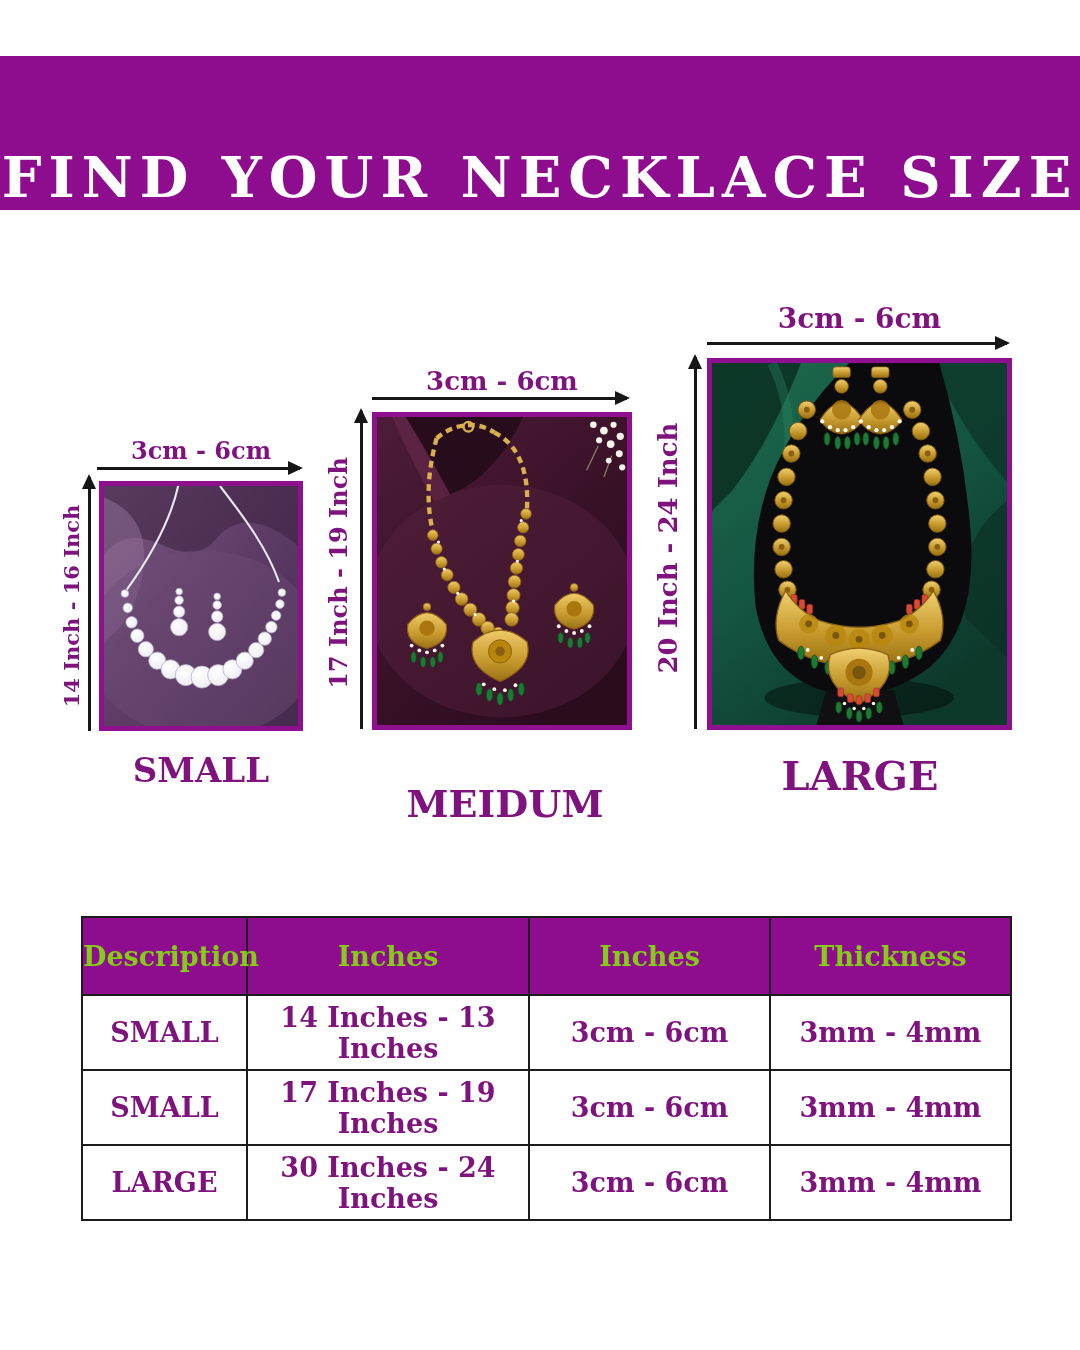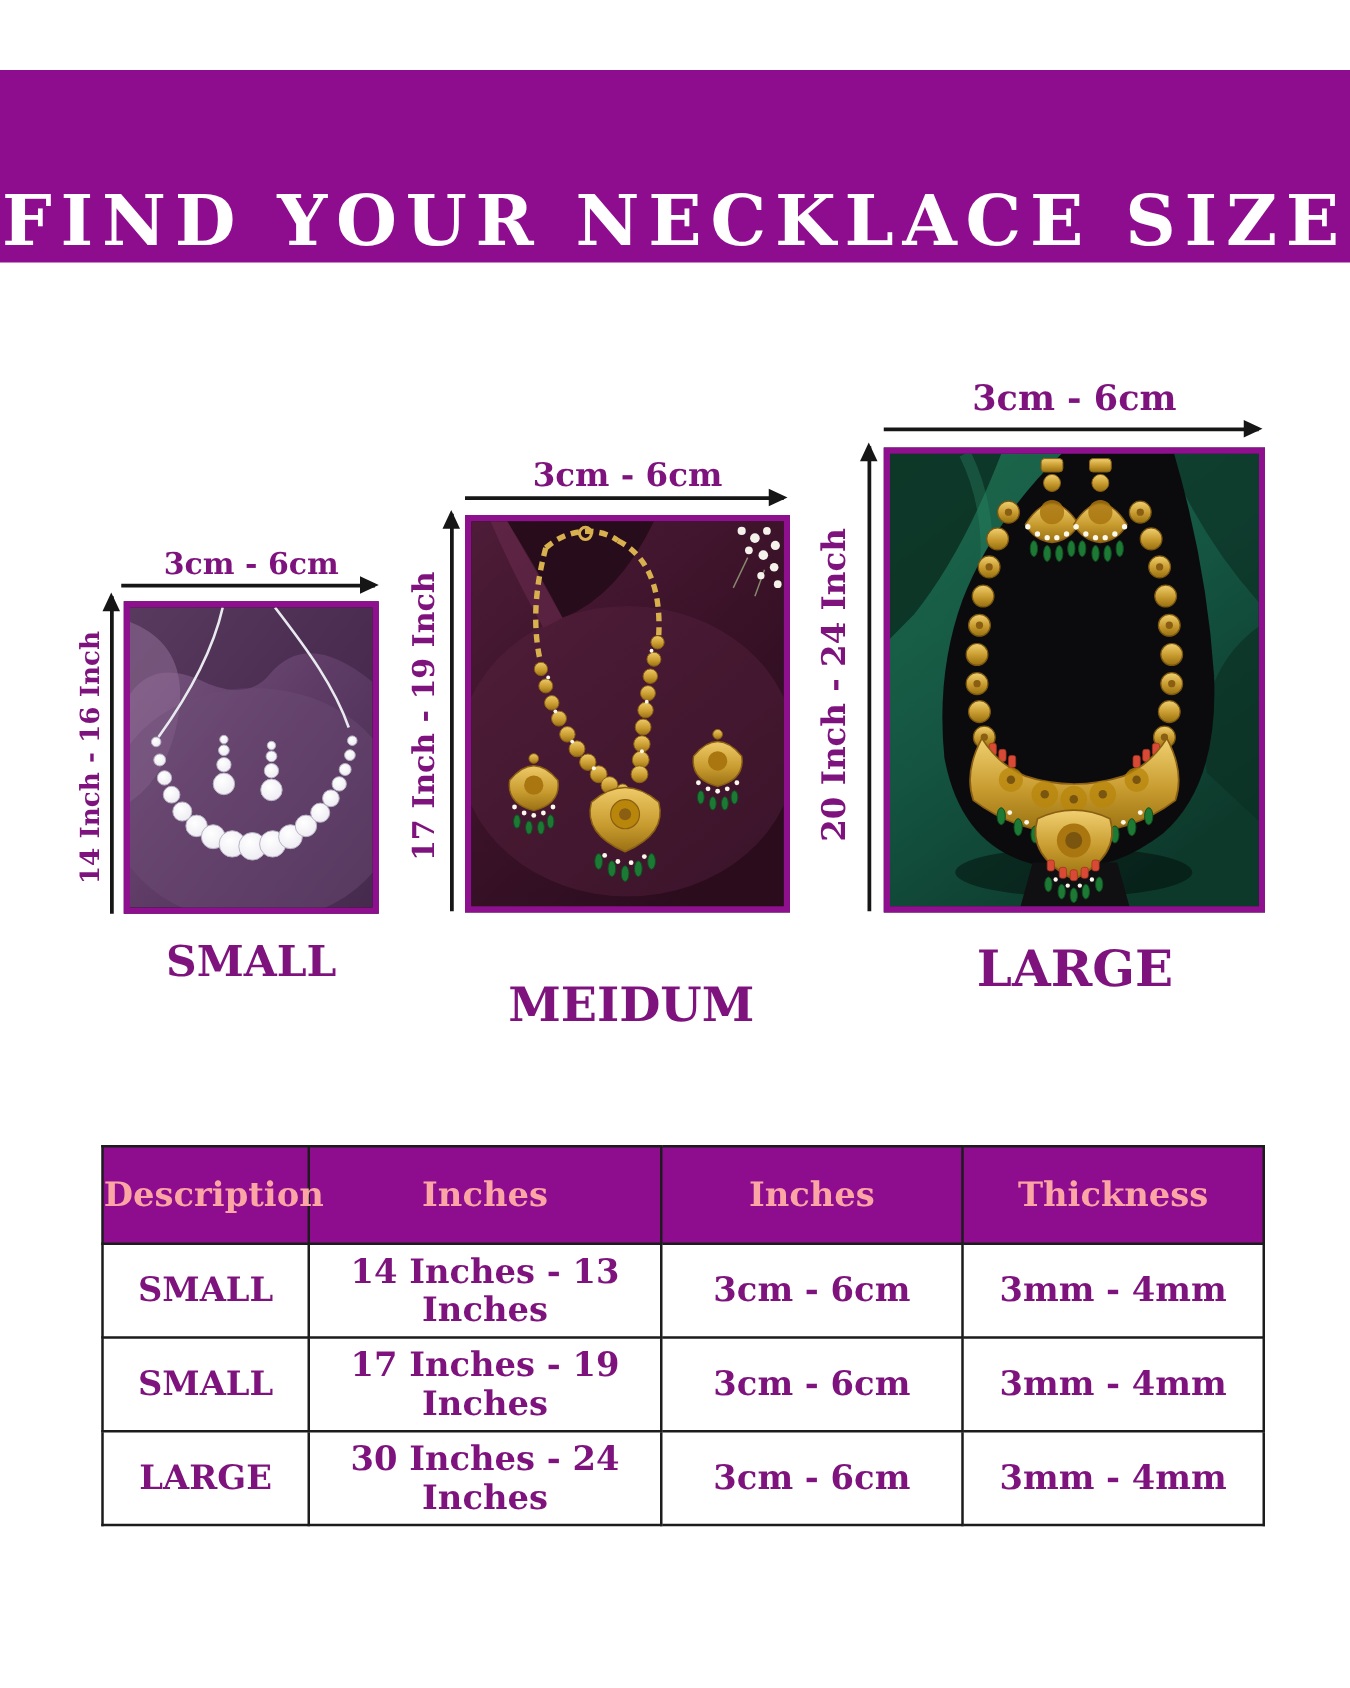--- a/index.html
+++ b/index.html
@@ -65,21 +65,21 @@
   
   .size-table{
     position:absolute;left:81px;top:916px;width:929px;
     border-collapse:collapse;table-layout:fixed;
     font-family:"DejaVu Serif","Liberation Serif",serif;
   }
   .size-table th,.size-table td{
     border:2px solid var(--tborder);text-align:center;vertical-align:middle;
     font-weight:700;font-size:27px;padding:0;
   }
-  .size-table th{background:var(--purple);color:#fca5a5;height:76px;}
+  .size-table th{background:var(--purple);color:#84cc16;height:76px;}
   .size-table td{background:#ffffff;color:var(--txt);height:73px;}
 </style>
 </head>
 <body>
 
 <div class="page">
 
   <header class="banner">
     <h1>FIND YOUR NECKLACE SIZE</h1>
   </header>

